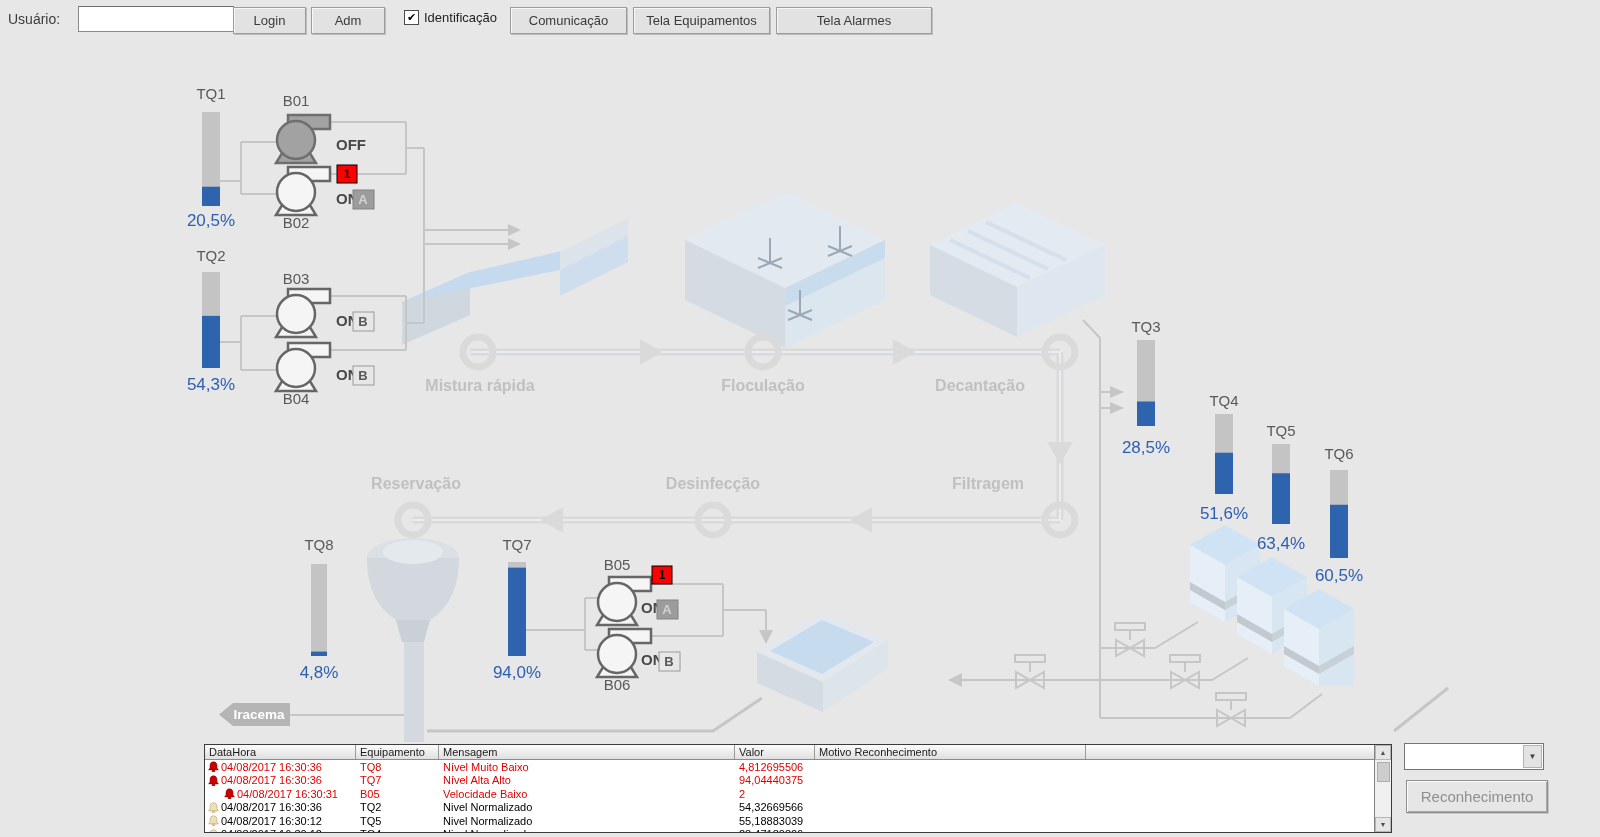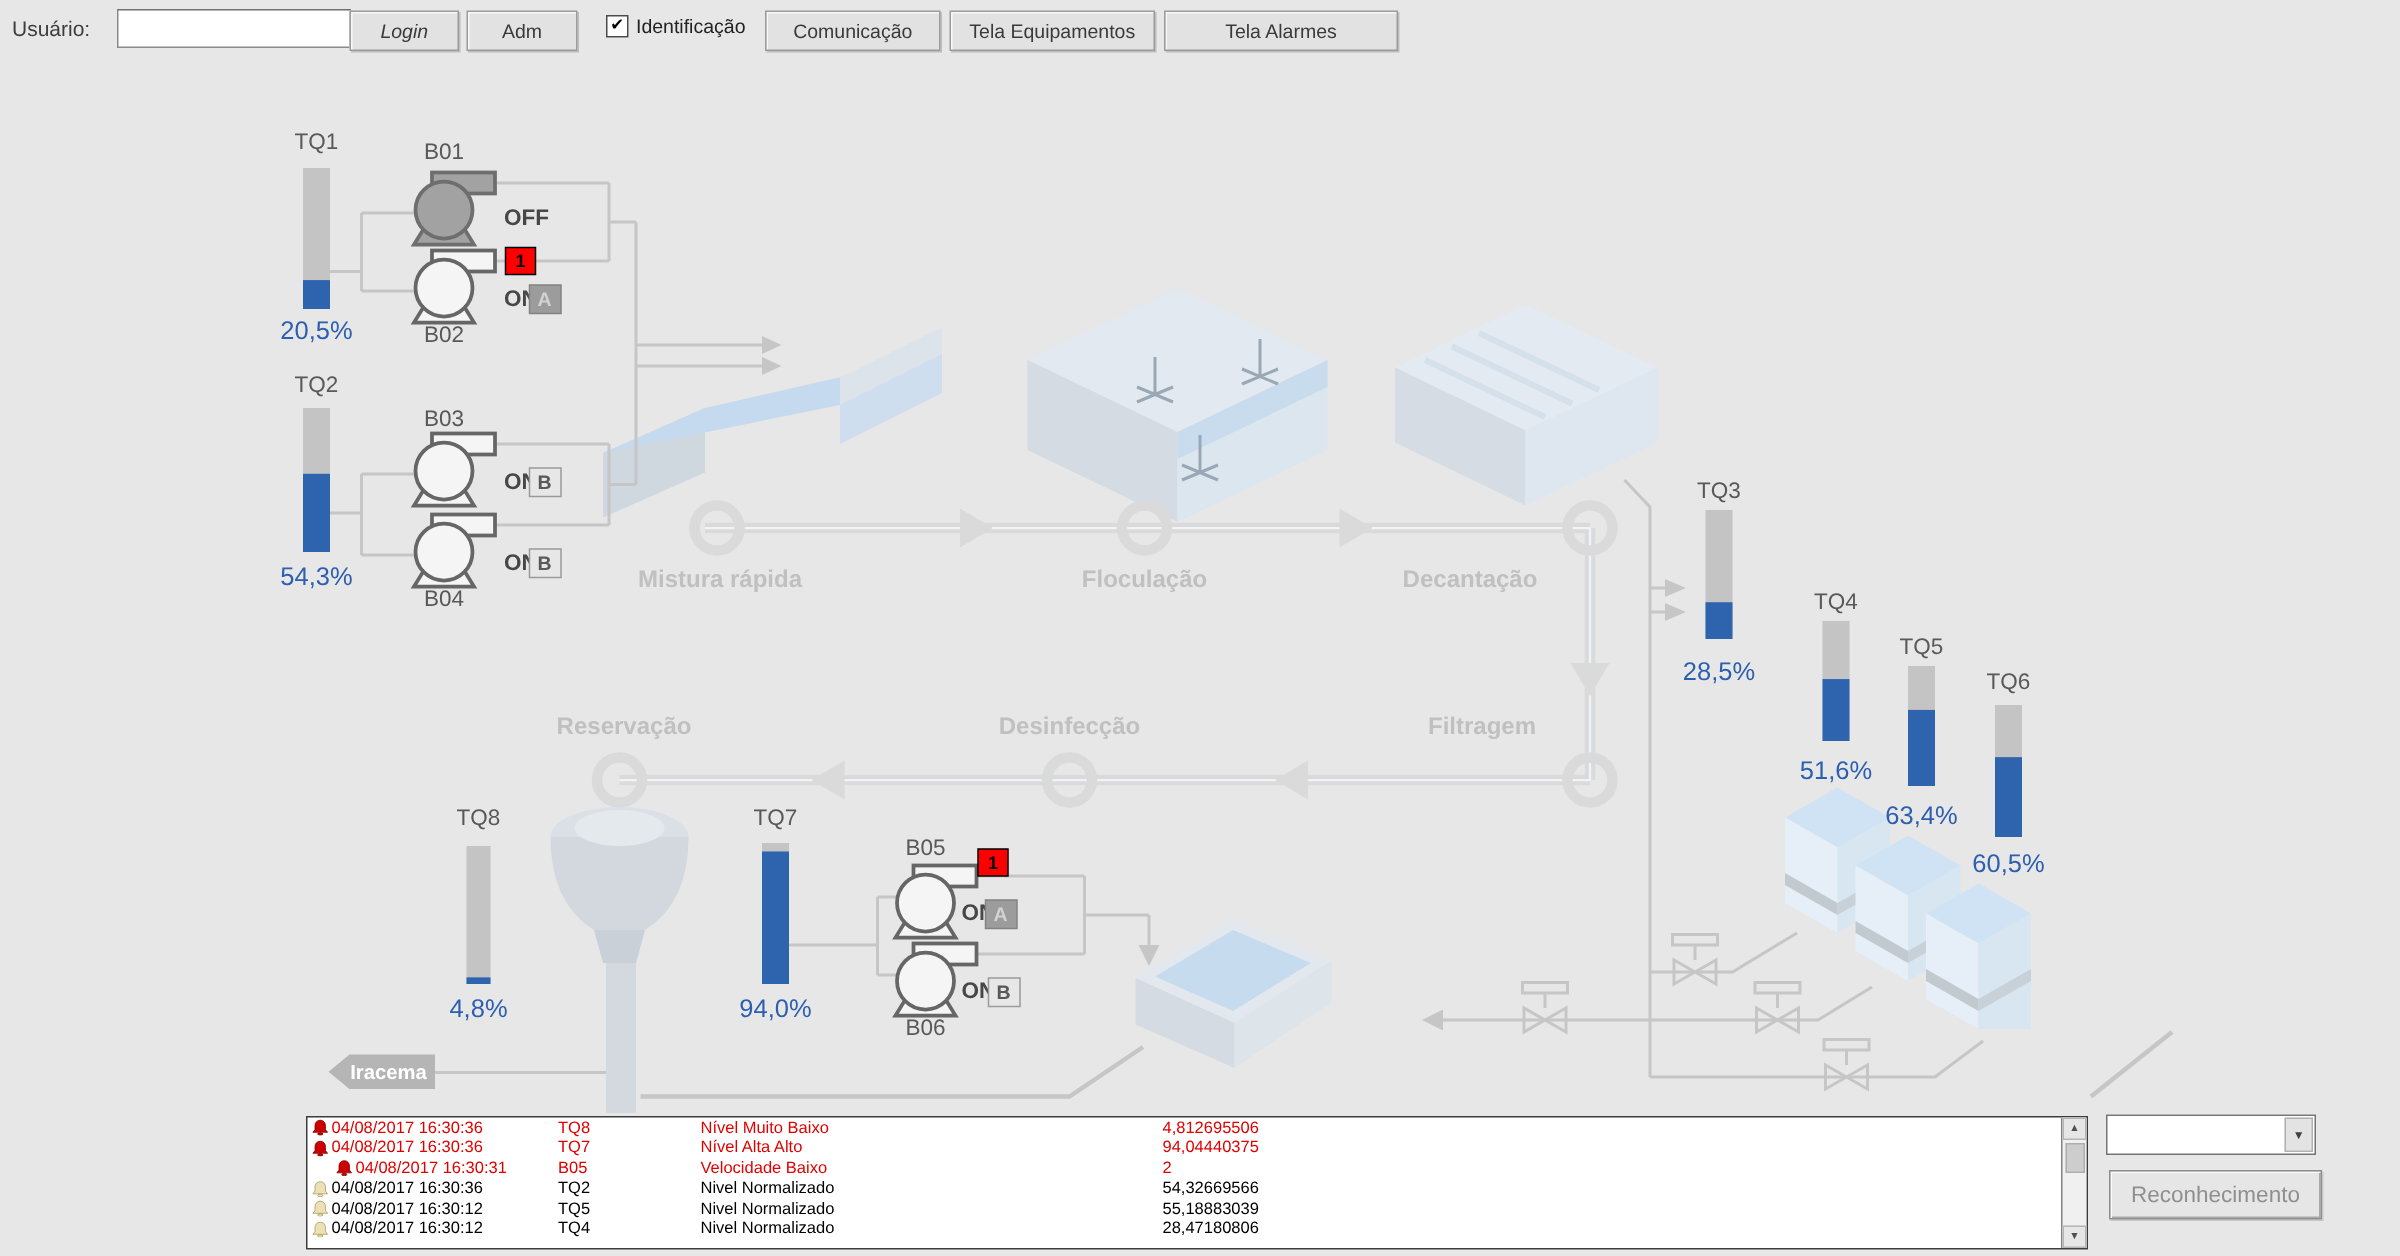--- a/index.html
+++ b/index.html
@@ -48,21 +48,21 @@
   .sitetab{fill:#b5b5b5;}
   .sitetx{font-size:13.5px;font-weight:bold;fill:#fff;text-anchor:middle;}
   
   .alarm-table{position:absolute;left:204px;top:744px;width:1188px;height:89px;background:#fff;
      border:1px solid #3c3c3c;box-sizing:border-box;font-size:11px;overflow:hidden;}
   .thead{display:flex;width:calc(100% - 17px);height:15px;background:linear-gradient(#fcfcfc,#dfdfdf);
      border-bottom:1px solid #8c8c8c;box-sizing:border-box;color:#1a1a1a;}
   .th{border-right:1px solid #9a9a9a;padding:1px 0 0 4px;box-sizing:border-box;white-space:nowrap;overflow:hidden;}
   .c0{width:151px;}.c1{width:83px;}.c2{width:296px;}.c3{width:80px;}.c4{width:271px;}.c5{flex:1;border-right:none;}
   .tbody{width:calc(100% - 17px);}
-  .arow{display:flex;height:13.5px;align-items:center;white-space:nowrap;gap:12px;}
+  .arow{display:flex;height:13.5px;align-items:center;white-space:nowrap;}
   .acell{padding-left:4px;box-sizing:border-box;overflow:hidden;}
   .sev-alarm{color:#e00000;}
   .sev-normal{color:#000;}
   .sev-alarm .bell{fill:#cc0000;stroke:#7a0000;stroke-width:.5;}
   .sev-normal .bell{fill:#ece0b4;stroke:#a3975e;stroke-width:.5;}
   .bellsvg{margin:0 2px 0 2px;flex:0 0 auto;}
   .vscroll{position:absolute;right:0;top:0;bottom:0;width:17px;background:#f0f0f0;
      border-left:1px solid #828282;display:flex;flex-direction:column;align-items:center;box-sizing:border-box;}
   .sbtn{width:100%;height:15px;background:#e6e6e6;border:1px solid #b5b5b5;box-sizing:border-box;
      font-size:7px;color:#4f4f4f;display:flex;align-items:center;justify-content:center;}
@@ -298,34 +298,42 @@
 
   <g>
     <polygon class="sitetab" points="290,703 233,703 219,714.5 233,726 290,726"></polygon>
     <text class="sitetx" x="259" y="719">Iracema</text>
   </g>
 </svg>
 
 <div class="toolbar">
   <span class="tb-label">Usuário:</span>
   <input class="tb-input" type="text" value="" style="">
-  <button class="tb-btn" style="left:233px;width:73px;font-style:italic;">Login</button>
+  <button class="tb-btn" style="left:233px;width:73px;">Login</button>
   <button class="tb-btn" style="left:311px;width:74px;">Adm</button>
   <span class="cbwrap">
     <span class="cb">
       <span>✔</span>
     </span>
     <span class="cblabel">Identificação</span>
   </span>
   <button class="tb-btn" style="left:510px;width:117px;">Comunicação</button>
   <button class="tb-btn" style="left:633px;width:137px;">Tela Equipamentos</button>
   <button class="tb-btn" style="left:776px;width:156px;">Tela Alarmes</button>
 </div>
 
 <div class="alarm-table">
+  <div class="thead">
+    <div class="th c0">DataHora</div>
+    <div class="th c1">Equipamento</div>
+    <div class="th c2">Mensagem</div>
+    <div class="th c3">Valor</div>
+    <div class="th c4">Motivo Reconhecimento</div>
+    <div class="th c5"></div>
+  </div>
   <div class="tbody">
       <div class="arow sev-alarm">
     <div class="acell c0" style="display:flex;align-items:center;padding-left:1px;">
       <svg class="bellsvg" width="11" height="11" viewBox="0 0 11 11">
         <path class="bell" d="M5.5 0.8 C7.6 0.8 9 2.3 9 4.4 V7 L10.4 8.9 H0.6 L2 7 V4.4 C2 2.3 3.4 0.8 5.5 0.8 Z"></path>
         <ellipse class="bell" cx="5.5" cy="10" rx="1.7" ry="0.9"></ellipse>
       </svg>
       <span>04/08/2017 16:30:36</span>
     </div>
     <div class="acell c1">TQ8</div>

